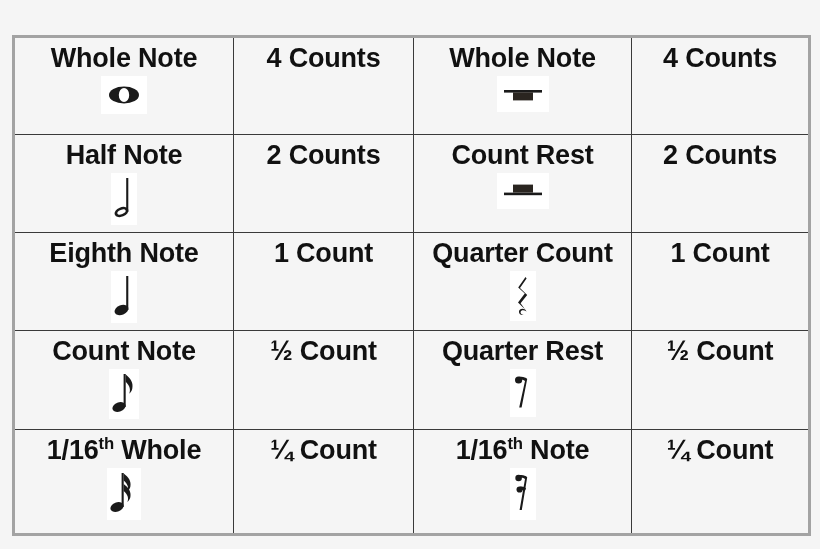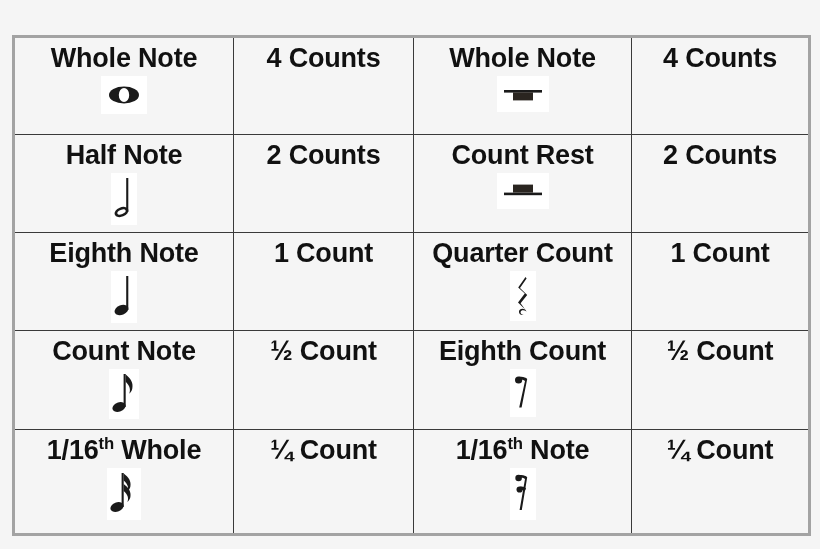--- a/index.html
+++ b/index.html
@@ -249,21 +249,21 @@
             </div>
           </div>
         </td>
         <td class="count-cell">
           <div class="cell-inner">
             <div class="cell-label">½ Count</div>
           </div>
         </td>
         <td>
           <div class="cell-inner">
-            <div class="cell-label">Eighth Count</div>
+            <div class="cell-label">Quarter Rest</div>
             <div class="glyph-patch patch-8rest">
               <svg class="glyph-svg" width="20" height="42" viewBox="0 0 20 42" aria-hidden="true">
                 <circle cx="5.6" cy="8.0" r="3.6" fill="#1a1a1a"></circle>
                 <path d="M5.6 5.0 C9.5 4.2 12.6 5.2 14.2 7.0 L8.6 35.5 L6.2 35.5 L12.0 9.0
                          C10.6 7.8 8.2 7.4 5.6 8.2 Z" fill="#1a1a1a"></path>
               </svg>
             </div>
           </div>
         </td>
         <td class="count-cell">

